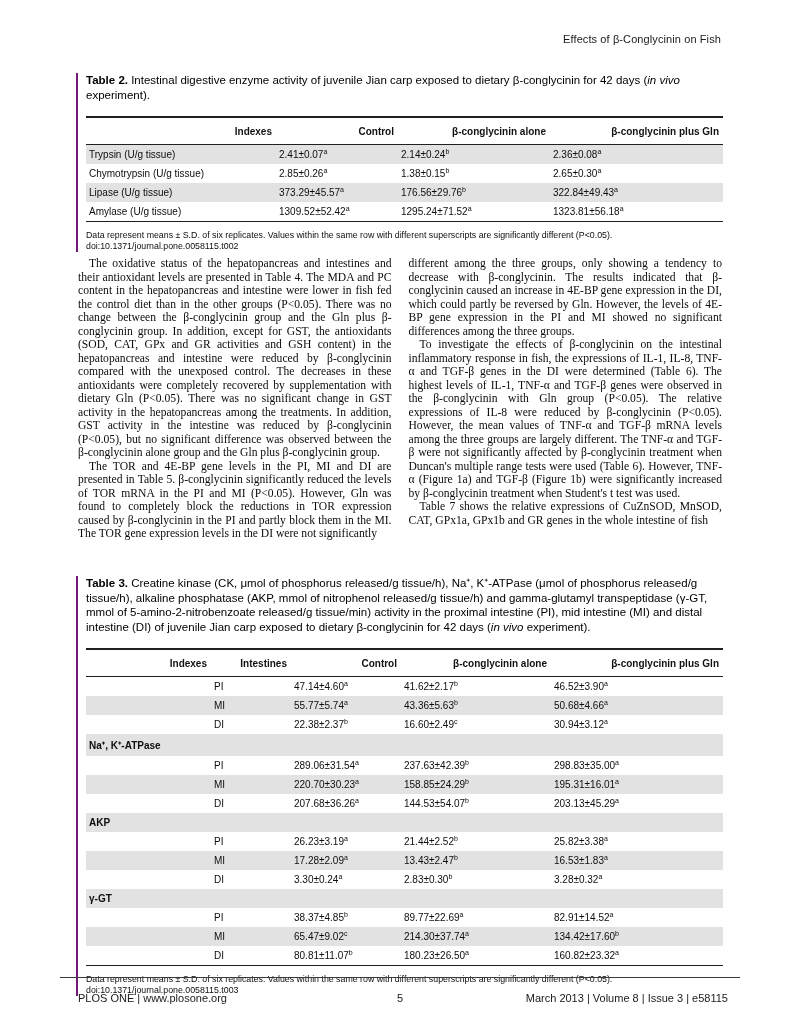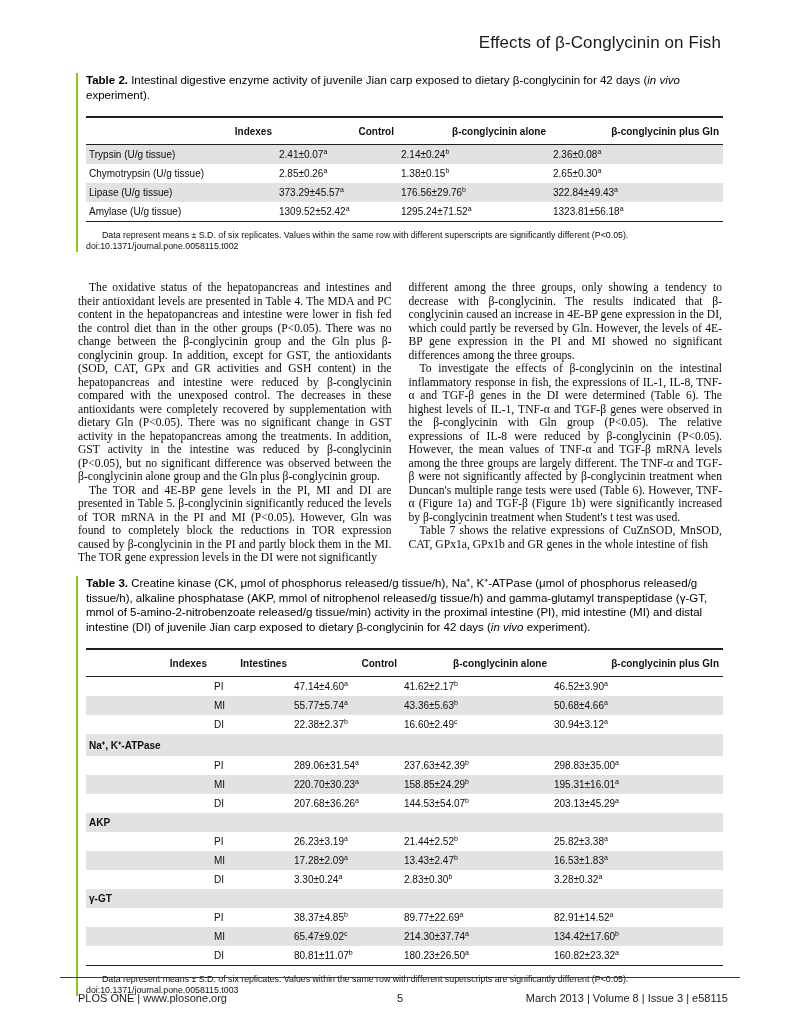--- a/index.html
+++ b/index.html
@@ -3,26 +3,26 @@
 <meta charset="utf-8">
 <style>
   html,body { margin:0; padding:0; background:#888; }
   .page {
     position:relative; width:800px; height:1033px; margin:0 auto;
     background:#ffffff; font-family:"Liberation Sans", sans-serif; color:#111;
     overflow:hidden;
   }
   .running-head {
     position:absolute; top:33px; right:79px;
-    font-size:17px; color:#1a1a1a; letter-spacing:0.1px;
+    font-size:11px; color:#1a1a1a; letter-spacing:0.1px;
   }
   
   .tblock {
     position:absolute; left:76px; width:648px;
-    border-left:2px solid #84cc16; padding-left:8px; box-sizing:border-box;
+    border-left:2px solid #701a75; padding-left:8px; box-sizing:border-box;
   }
   #t2block { top:73px; }
   #t3block { top:576px; }
   .tcaption { font-size:11.5px; line-height:14.6px; color:#000; margin:0 2px 14px 0; }
   .tcaption .cap-label { font-weight:bold; }
   .tcaption .it { font-style:italic; }
   table.datatable {
     border-collapse:collapse; width:637px; table-layout:fixed;
     border-top:2px solid #1f1f1f; border-bottom:1px solid #1f1f1f;
   }
@@ -31,28 +31,28 @@
     padding:8px 4px 7px 3px; border-bottom:1px solid #1f1f1f;
     overflow:hidden; white-space:nowrap;
   }
   table.datatable tbody td {
     font-size:10px; padding:4px 4px 4px 3px; color:#0d0d0d;
     overflow:hidden; white-space:nowrap;
   }
   table.datatable tbody tr.shade { background:#e2e2e2;margin-left:28px; }
   table.datatable tbody tr.section-row td { font-weight:bold; }
   table.datatable sup { font-size:7px; vertical-align:super; line-height:0; }
-  .footnote { font-size:8.8px; line-height:11px; margin-top:8px; color:#0d0d0d;margin-left:16px; }
+  .footnote { font-size:8.8px; line-height:11px; margin-top:8px; color:#0d0d0d; }
   .doi { font-size:8.8px; line-height:11px; color:#0d0d0d; }
   
   .bodycols {
     position:absolute; top:257px; left:78px; width:644px;
     display:flex; gap:17px;
     font-family:"Liberation Serif", serif; font-size:11.6px; line-height:13.5px;
-    text-align:justify; color:#0b0b0b;margin-top:24px;
+    text-align:justify; color:#0b0b0b;
   }
   .bodycols .col { width:313.5px; }
   .bodycols p { margin:0; }
   .bodycols p.indent { text-indent:11px; }
   
   .pfooter {
     position:absolute; left:60px; top:977px; width:680px;
     border-top:1px solid #3a3a3a; padding-top:14px;
     display:flex; align-items:baseline; font-size:11px; color:#1a1a1a;
   }

